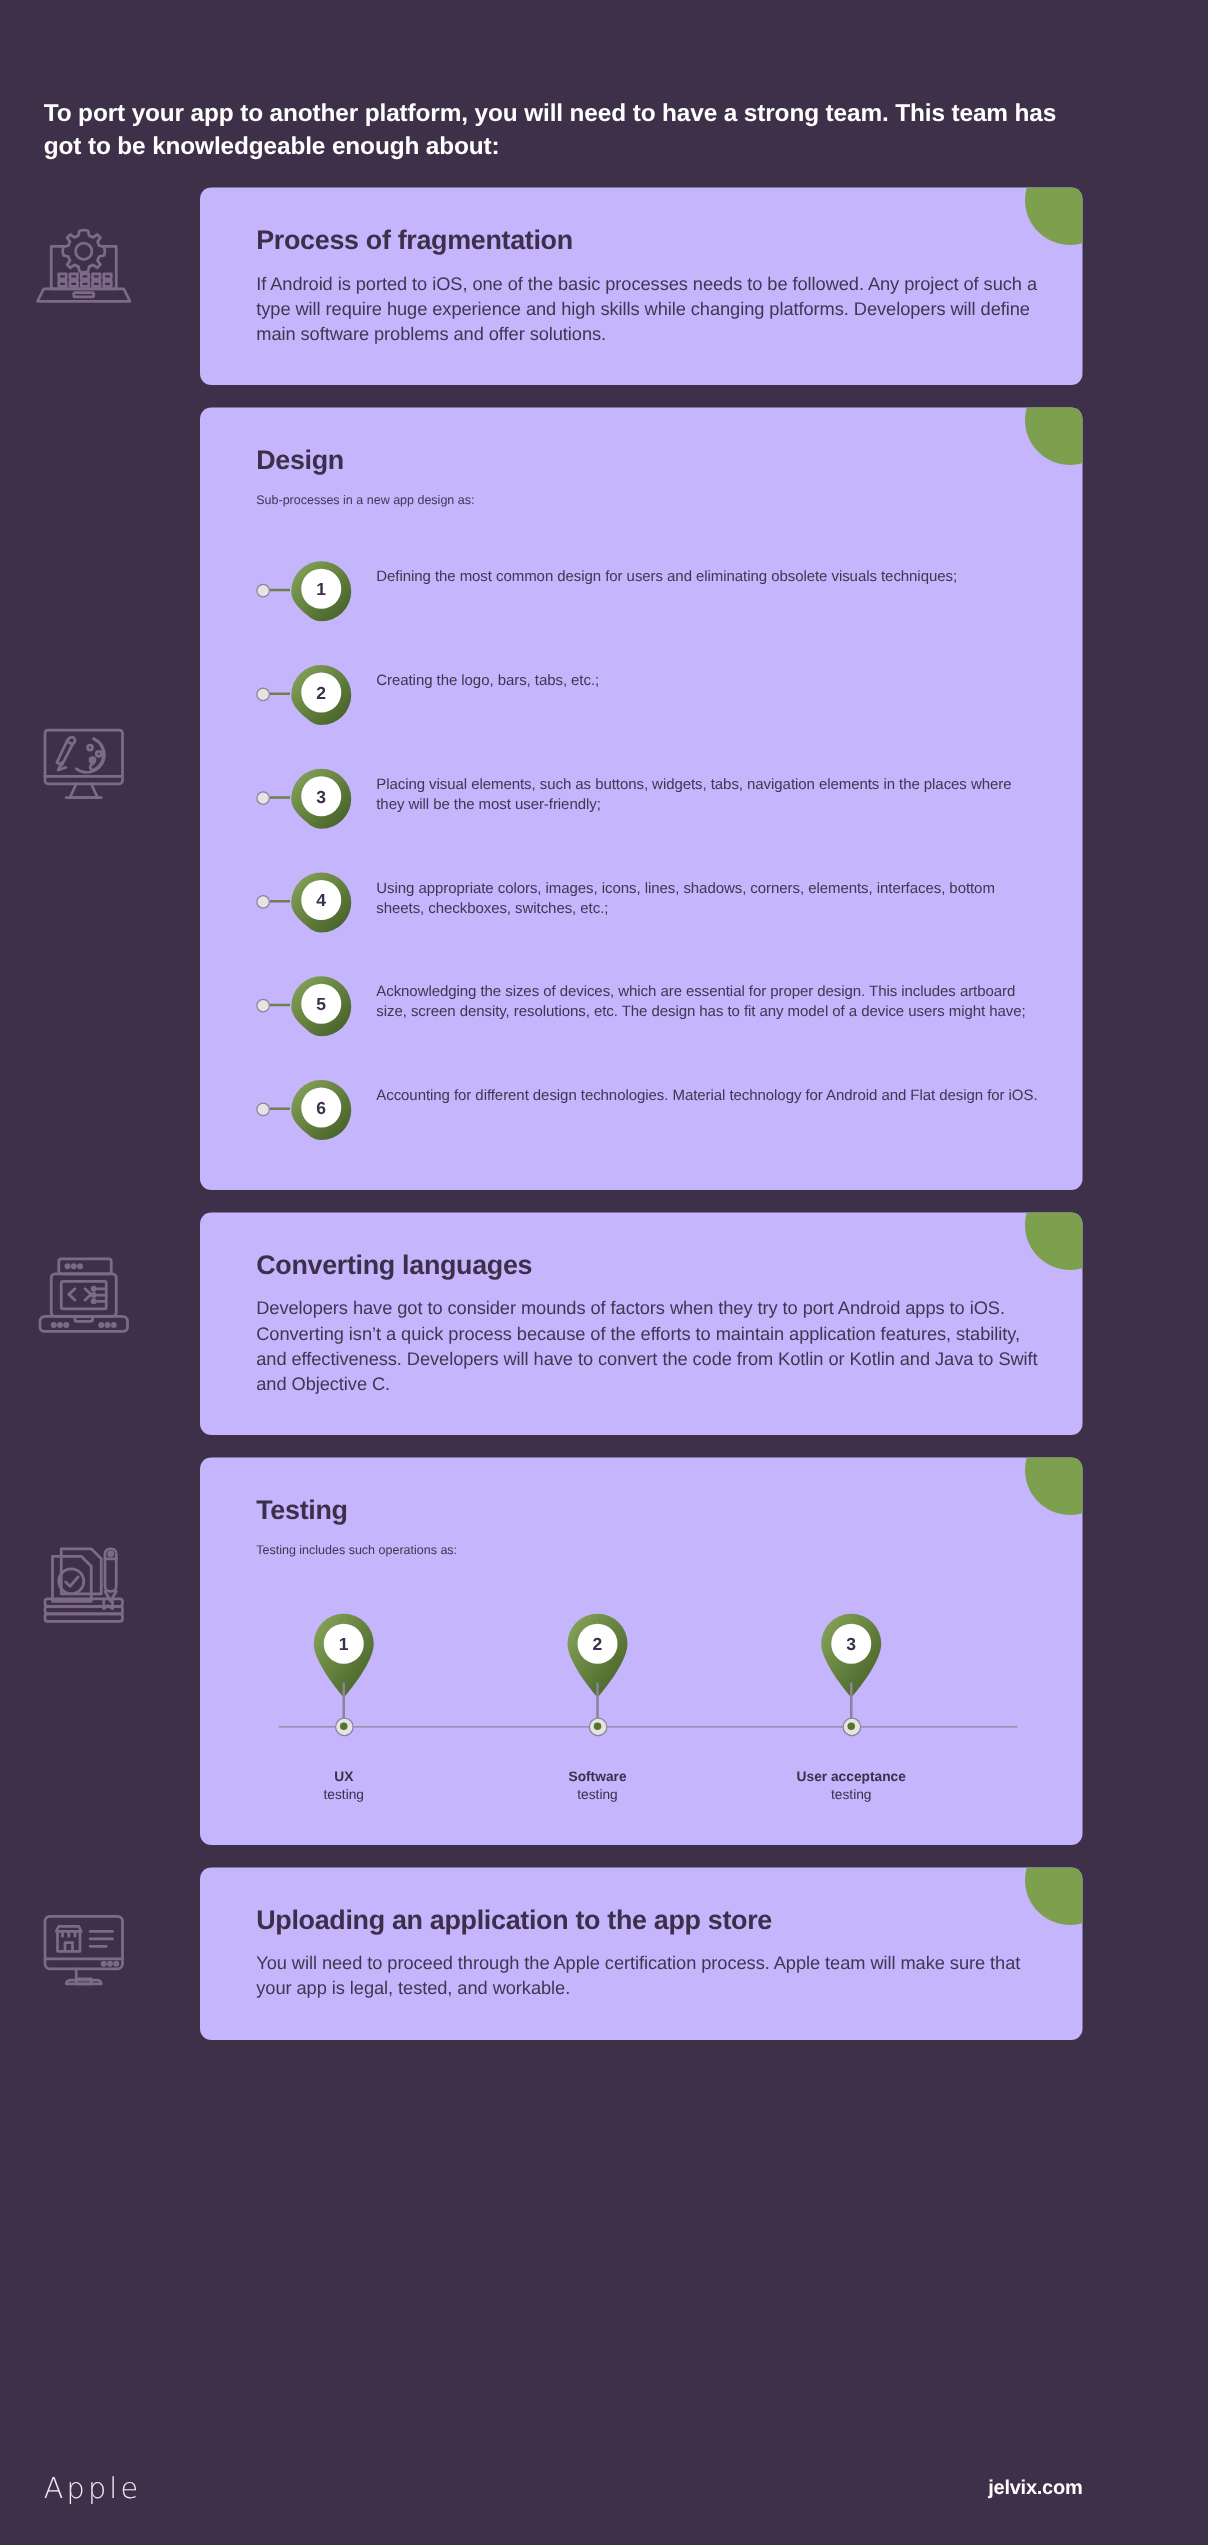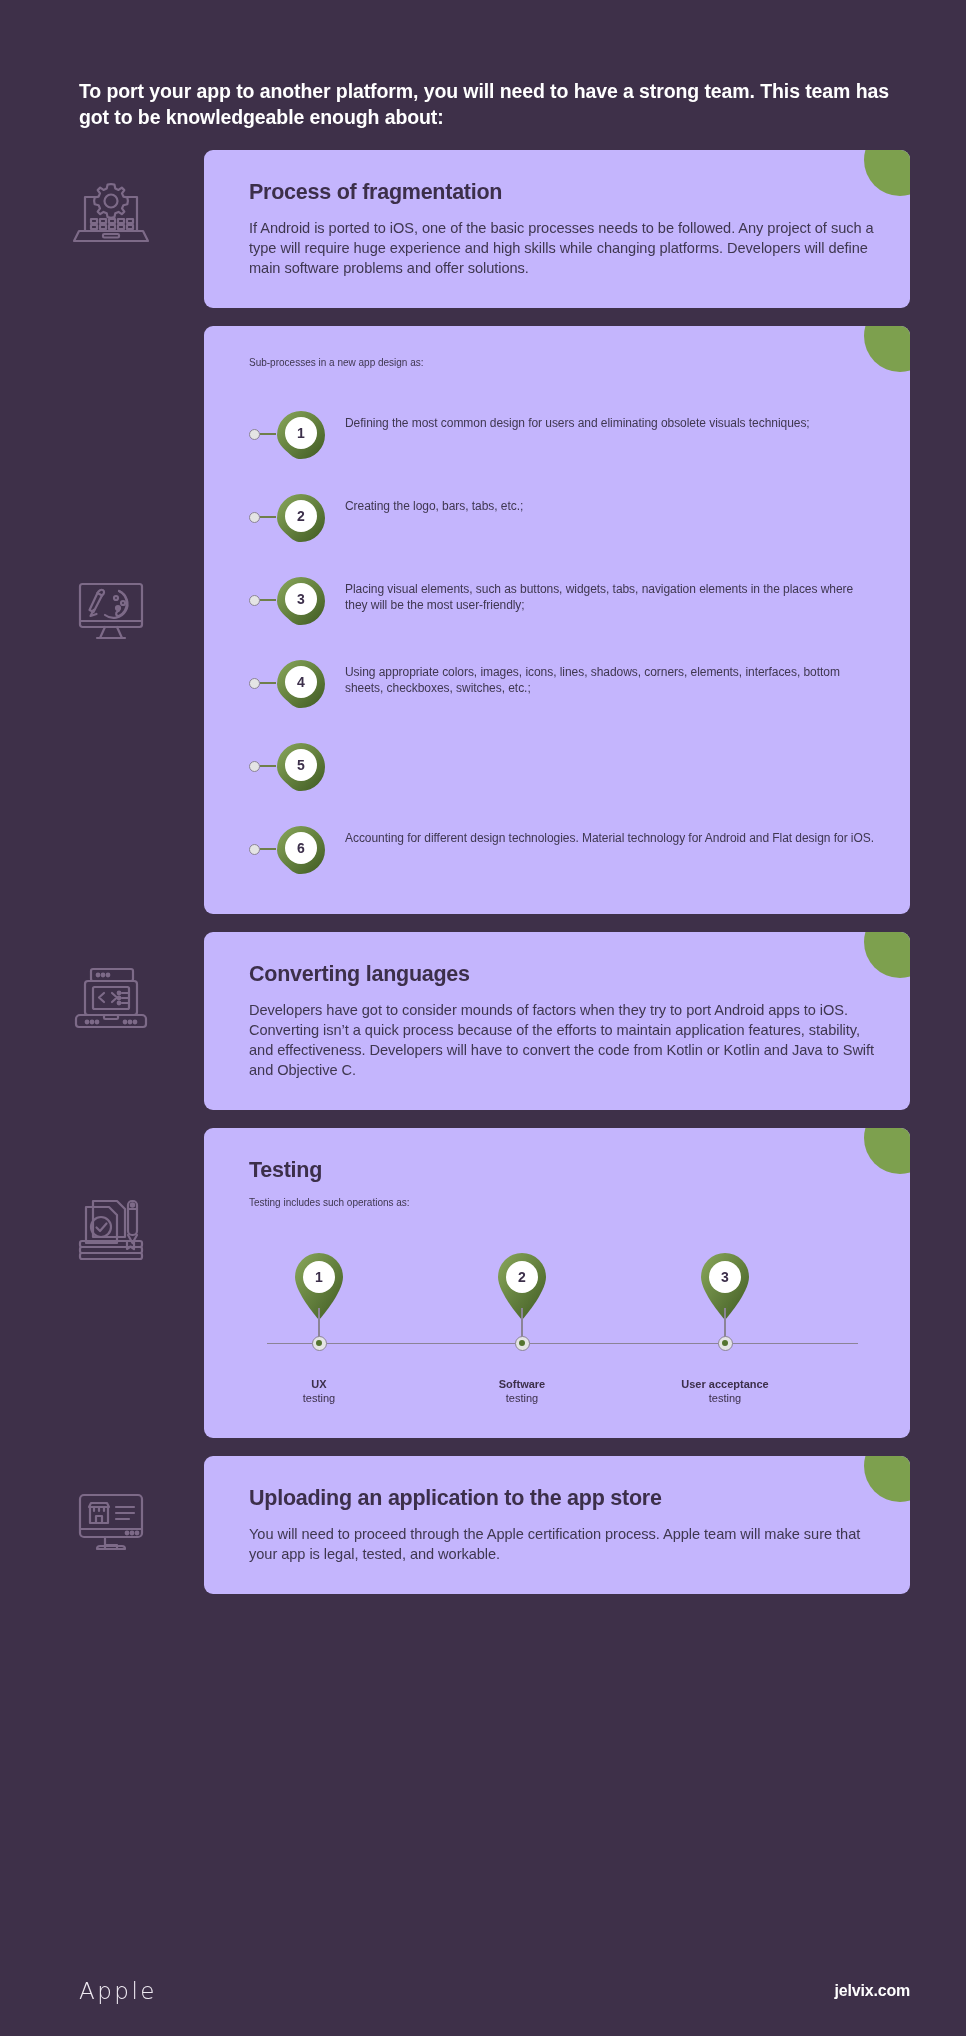--- a/index.html
+++ b/index.html
@@ -16,21 +16,20 @@
     position: relative;
     overflow-x: hidden;
   }
 
   .page {
     width: 904px;
     min-height: 2036px;
     background: #3e3049;
     position: relative;
     padding: 0;
-    margin-left: 44px;
   }
 
   
   .intro {
     color: #ffffff;
     font-size: 19.5px;
     font-weight: bold;
     line-height: 1.33;
     letter-spacing: -0.1px;
     padding: 79px 30px 0 35px;
@@ -305,20 +304,21 @@
           <circle cx="45" cy="27" r="2"></circle>
           <circle cx="52" cy="32" r="2"></circle>
           <circle cx="47" cy="37" r="2"></circle>
           <path d="M26.5 22l4.5 2.5-8.5 16.5-4-2z"></path>
           <path d="M22.5 39l-3 6 6-2"></path>
           <path d="M26.5 22c1-2.6 3.8-4 5.5-2.8 1.7 1.2 1.4 3.6-1 5.3"></path>
         </svg>
       </div>
       <div class="card" style="padding-bottom:30px;">
         <div class="corner-dot"></div>
+        <h2>Design</h2>
         <p class="sub">Sub-processes in a new app design as:</p>
 
         <div class="steps">
 
           <div class="step">
             <div class="step-marker">
               <span class="tick"></span>
               <span class="connector"></span>
               <span class="pin">
                 <svg class="pin-svg" width="56" height="56" viewBox="0 0 56 56">
@@ -387,20 +387,21 @@
               <span class="tick"></span>
               <span class="connector"></span>
               <span class="pin">
                 <svg class="pin-svg" width="56" height="56" viewBox="0 0 56 56">
                   <path d="M4 28a24 24 0 1 1 24 24c-3 0-6-1-8.4-2.6C14.6 45 4 38 4 28z" fill="url(#pg1)"></path>
                   <circle cx="28" cy="26" r="16" fill="#ffffff"></circle>
                 </svg>
                 <span style="position:absolute;left:0;top:0;width:56px;height:52px;display:flex;align-items:center;justify-content:center;color:#3c2f4a;font-size:14px;font-weight:bold;">5</span>
               </span>
             </div>
+            <div class="step-text">Acknowledging the sizes of devices, which are essential for proper design. This includes artboard size, screen density, resolutions, etc. The design has to fit any model of a device users might have;</div>
           </div>
 
           <div class="step">
             <div class="step-marker">
               <span class="tick"></span>
               <span class="connector"></span>
               <span class="pin">
                 <svg class="pin-svg" width="56" height="56" viewBox="0 0 56 56">
                   <path d="M4 28a24 24 0 1 1 24 24c-3 0-6-1-8.4-2.6C14.6 45 4 38 4 28z" fill="url(#pg1)"></path>
                   <circle cx="28" cy="26" r="16" fill="#ffffff"></circle>

